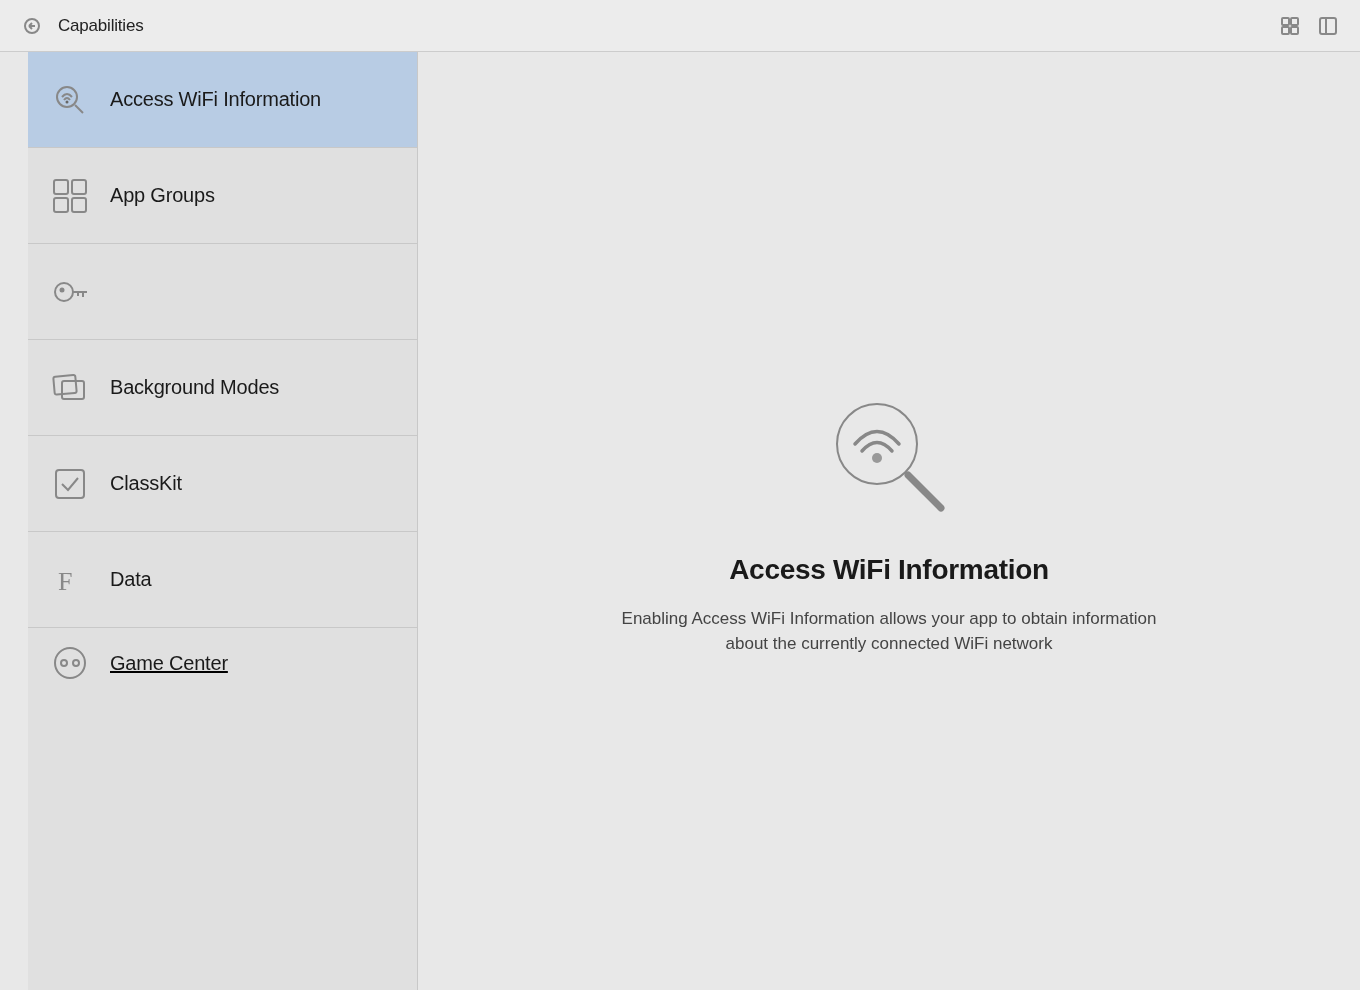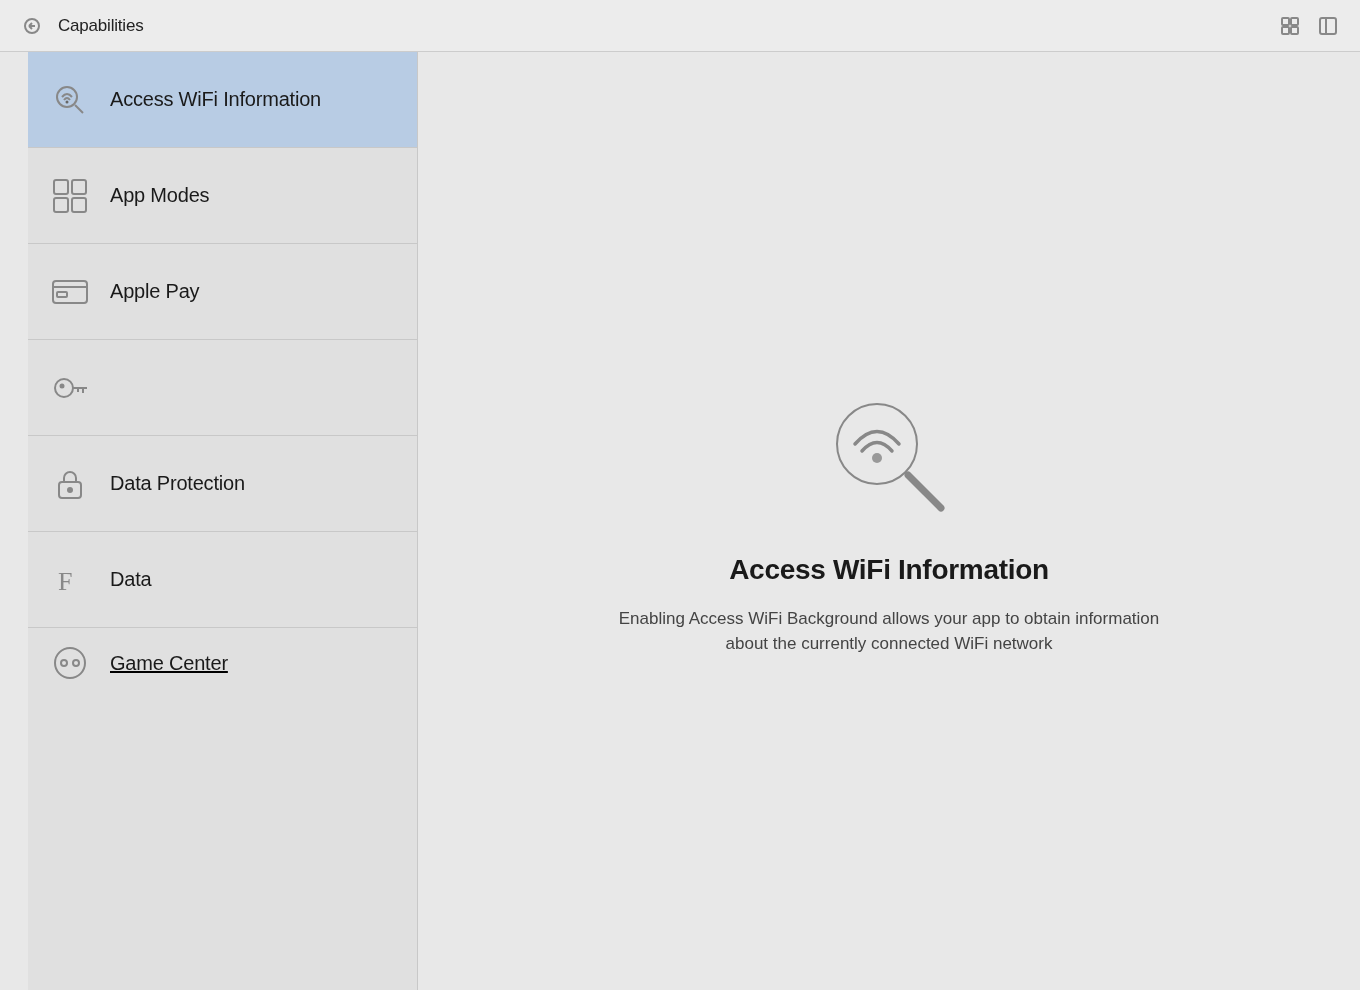--- a/index.html
+++ b/index.html
@@ -193,59 +193,57 @@
 
     <div class="sidebar-item">
       <div class="sidebar-icon">
         <svg width="40" height="40" viewBox="0 0 40 40" stroke="#888" stroke-width="1.8">
           <rect x="4" y="4" width="14" height="14" rx="2"></rect>
           <rect x="22" y="4" width="14" height="14" rx="2"></rect>
           <rect x="4" y="22" width="14" height="14" rx="2"></rect>
           <rect x="22" y="22" width="14" height="14" rx="2"></rect>
         </svg>
       </div>
-      <span class="sidebar-item-label">App Modes</span>
-    </div>
-
-    <div class="sidebar-item">
-      <div class="sidebar-icon">
-        <svg width="40" height="40" viewBox="0 0 40 40" stroke="#888" stroke-width="1.8">
-          <rect x="3" y="9" width="34" height="22" rx="3"></rect>
-          <line x1="3" y1="15" x2="37" y2="15"></line>
-          <rect x="7" y="20" width="10" height="5" rx="1"></rect>
-        </svg>
-      </div>
-      <span class="sidebar-item-label">Apple Pay</span>
-    </div>
+      <span class="sidebar-item-label">App Groups</span>
+    </div>
+
 
 
     <div class="sidebar-item">
       <div class="sidebar-icon">
         <svg width="40" height="40" viewBox="0 0 40 40" stroke="#888" stroke-width="1.8">
           <circle cx="14" cy="20" r="9"></circle>
           <line x1="23" y1="20" x2="37" y2="20"></line>
           <line x1="33" y1="20" x2="33" y2="25"></line>
           <line x1="28" y1="20" x2="28" y2="24"></line>
           <circle cx="12" cy="18" r="2.5" fill="#888" stroke="none"></circle>
         </svg>
       </div>
     </div>
 
-
-
-    <div class="sidebar-item">
-      <div class="sidebar-icon">
-        <svg width="40" height="40" viewBox="0 0 40 40" stroke="#888" stroke-width="1.8">
-          <rect x="9" y="18" width="22" height="16" rx="3"></rect>
-          <path d="M14 18 V14 a6 6 0 0 1 12 0 V18"></path>
-          <circle cx="20" cy="26" r="3" fill="#888" stroke="none"></circle>
-        </svg>
-      </div>
-      <span class="sidebar-item-label">Data Protection</span>
-    </div>
+    <div class="sidebar-item">
+      <div class="sidebar-icon">
+        <svg width="40" height="40" viewBox="0 0 40 40" stroke="#888" stroke-width="1.8">
+          <rect x="4" y="8" width="22" height="18" rx="2" transform="rotate(-5 13 17)"></rect>
+          <rect x="12" y="13" width="22" height="18" rx="2"></rect>
+        </svg>
+      </div>
+      <span class="sidebar-item-label">Background Modes</span>
+    </div>
+
+    <div class="sidebar-item">
+      <div class="sidebar-icon">
+        <svg width="40" height="40" viewBox="0 0 40 40" stroke="#888" stroke-width="1.8">
+          <rect x="6" y="6" width="28" height="28" rx="3"></rect>
+          <polyline points="12,20 18,26 28,14"></polyline>
+        </svg>
+      </div>
+      <span class="sidebar-item-label">ClassKit</span>
+    </div>
+
 
     <div class="sidebar-item">
       <div class="sidebar-icon">
         <svg width="40" height="40" viewBox="0 0 40 40" stroke="#888" stroke-width="1.8">
           <text x="8" y="30" font-size="26" font-family="serif" fill="#888" stroke="none" font-weight="500">F</text>
         </svg>
       </div>
       <span class="sidebar-item-label">Data</span>
     </div>
 
@@ -271,17 +269,17 @@
 
         <path d="M36 58 Q58 33 80 58" stroke-width="3.5" stroke-linecap="round"></path>
         <path d="M43 65 Q58 48 73 65" stroke-width="3.5" stroke-linecap="round"></path>
         <circle cx="58" cy="72" r="5" fill="#999" stroke="none"></circle>
 
         <line x1="89" y1="89" x2="122" y2="122" stroke-linecap="round" stroke-width="7"></line>
       </svg>
     </div>
 
     <h1 class="detail-title">Access WiFi Information</h1>
-    <p class="detail-description">Enabling Access WiFi Background allows your app to obtain information about the currently connected WiFi network</p>
+    <p class="detail-description">Enabling Access WiFi Information allows your app to obtain information about the currently connected WiFi network</p>
 
   </div>
 
 </div>
 
 </body></html>

